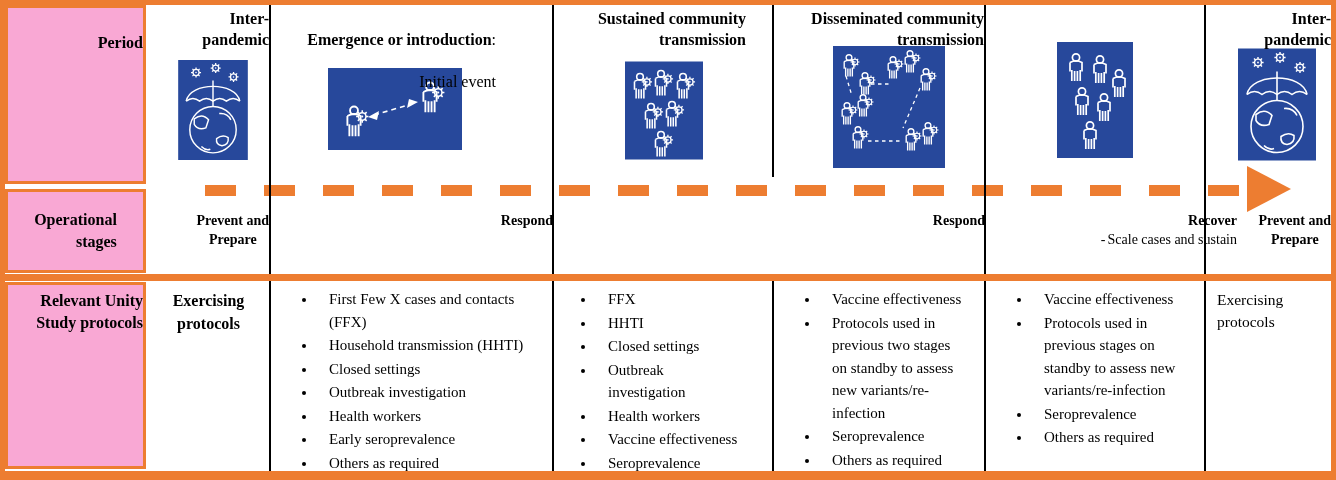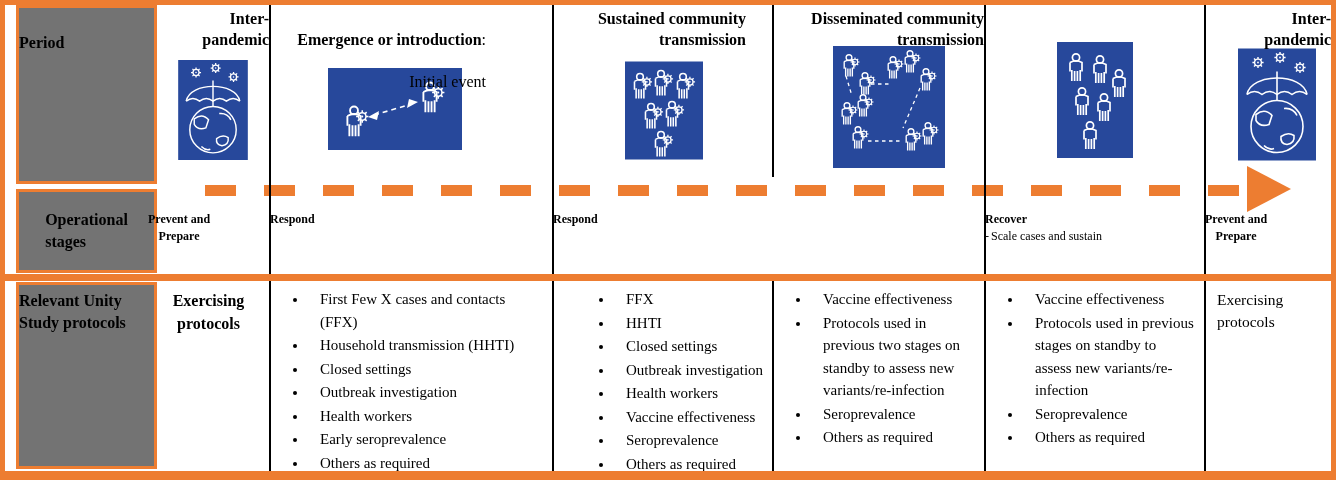--- a/index.html
+++ b/index.html
@@ -6,52 +6,52 @@
   .canvas{position:relative;width:1336px;height:480px;background:#fff;overflow:hidden;
           font-family:"Liberation Serif","DejaVu Serif",serif;color:#000}
   
   .frame{position:absolute;background:#ED7D31;z-index:6}
   .f-top{left:0;top:0;width:1336px;height:5px}
   .f-bottom{left:0;top:471px;width:1336px;height:9px}
   .f-left{left:0;top:0;width:5px;height:480px}
   .f-right{left:1331px;top:0;width:5px;height:480px}
   .sep{position:absolute;left:0;top:274px;width:1336px;height:7px;background:#ED7D31;z-index:5}
   
-  .lbl{position:absolute;left:16px;width:141px;box-sizing:border-box;background:#737373;
+  .lbl{position:absolute;left:5px;width:141px;box-sizing:border-box;background:#f9a8d4;
        border:3px solid #ED7D31;font-weight:bold;font-size:16px;line-height:1.35;
-       text-align:left;white-space:pre-line;z-index:2}
+       text-align:right;white-space:pre-line;z-index:2}
   .lbl-period{top:5px;height:179px;padding-top:24px}
   .lbl-stages{top:189px;height:84px;display:flex;align-items:center;justify-content:center}
   .lbl-protocols{top:282px;height:187px;padding-top:5px}
   
   .vline{position:absolute;width:2px;background:#000;z-index:4}
   
   .dashline{position:absolute;left:205px;top:185px;width:1042px;height:11px;z-index:3;
             background:repeating-linear-gradient(90deg,#ED7D31 0,#ED7D31 31px,transparent 31px,transparent 59px)}
   .arrowhead{position:absolute;left:1247px;top:166px;width:0;height:0;z-index:3;
              border-top:23px solid transparent;border-bottom:23px solid transparent;
              border-left:44px solid #ED7D31}
   
   .pcol{position:absolute;top:8px;text-align:right;font-weight:bold;font-size:16px;
         line-height:1.32;white-space:pre-line;z-index:2}
   .reg{font-weight:normal}
   
   .icon{position:absolute;z-index:1}
   .icon svg{display:block;width:100%;height:100%}
   
   .scell{position:absolute;top:188px;height:86px;box-sizing:border-box;padding-top:23px;
-         display:flex;flex-direction:column;align-items:flex-start;font-size:12px;line-height:1.38;z-index:2}
+         display:flex;flex-direction:column;align-items:flex-end;font-size:14px;line-height:1.38;z-index:2}
   .stitle{font-weight:bold;white-space:pre-line;text-align:center}
   .dline span:first-child{margin-right:6px}
   .gap-wide .dline span:first-child{margin-right:28px}
   .gap-none .dline span:first-child{margin-right:2px}
   
   .pcell{position:absolute;top:281px;height:190px;box-sizing:border-box;font-size:15px;z-index:2}
   .pcell ul{margin:7px 0 0;padding-left:30px;line-height:1.5;list-style:disc}
-  .pcell li{padding-left:12px;margin:0 8px 1px}
+  .pcell li{padding-left:12px;margin:0 17px 1px}
   .ptext{white-space:pre-line;line-height:1.45}
   .ptext-centerb{font-weight:bold;text-align:center;padding-top:8px;font-size:16px}
   .ptext-plain{padding:8px 0 0 12px;text-align:left;font-size:15.5px}
 </style>
 </head>
 <body>
 
 <svg width="0" height="0" style="position:absolute" aria-hidden="true">
   <defs>
     <g id="ic-virus" fill="none" stroke="#fff" stroke-width="1.4">
@@ -103,21 +103,21 @@
   <div class="vline" style="left:772px;top:5px;height:172px"></div>
   <div class="vline" style="left:772px;top:281px;height:190px"></div>
   <div class="vline" style="left:984px;top:5px;height:466px"></div>
   <div class="vline" style="left:1204px;top:5px;height:466px"></div>
 
   <div class="dashline"></div>
   <div class="arrowhead"></div>
 
   <div class="pcol" style="left:148px;width:121px">Inter-
 pandemic</div>
-  <div class="pcol" style="left:260px;width:226px">
+  <div class="pcol" style="left:270px;width:226px">
     <div><span>Emergence or introduction</span><span class="reg">:</span></div>
     <div class="reg">Initial event</div>
   </div>
   <div class="pcol" style="left:527px;width:219px">Sustained community
 transmission</div>
   <div class="pcol" style="left:773px;width:211px">Disseminated community
 transmission</div>
   <div class="pcol" style="left:1205px;width:126px">Inter-
 pandemic</div>
 
@@ -216,21 +216,21 @@
     <ul>
         <li>First Few X cases and contacts (FFX)</li>
         <li>Household transmission (HHTI)</li>
         <li>Closed settings</li>
         <li>Outbreak investigation</li>
         <li>Health workers</li>
         <li>Early seroprevalence</li>
         <li>Others as required</li>
       </ul>
   </div>
-  <div class="pcell" style="left:576px;width:207px">
+  <div class="pcell" style="left:549px;width:207px">
     <ul>
         <li>FFX</li>
         <li>HHTI</li>
         <li>Closed settings</li>
         <li>Outbreak investigation</li>
         <li>Health workers</li>
         <li>Vaccine effectiveness</li>
         <li>Seroprevalence</li>
         <li>Others as required</li>
       </ul>

